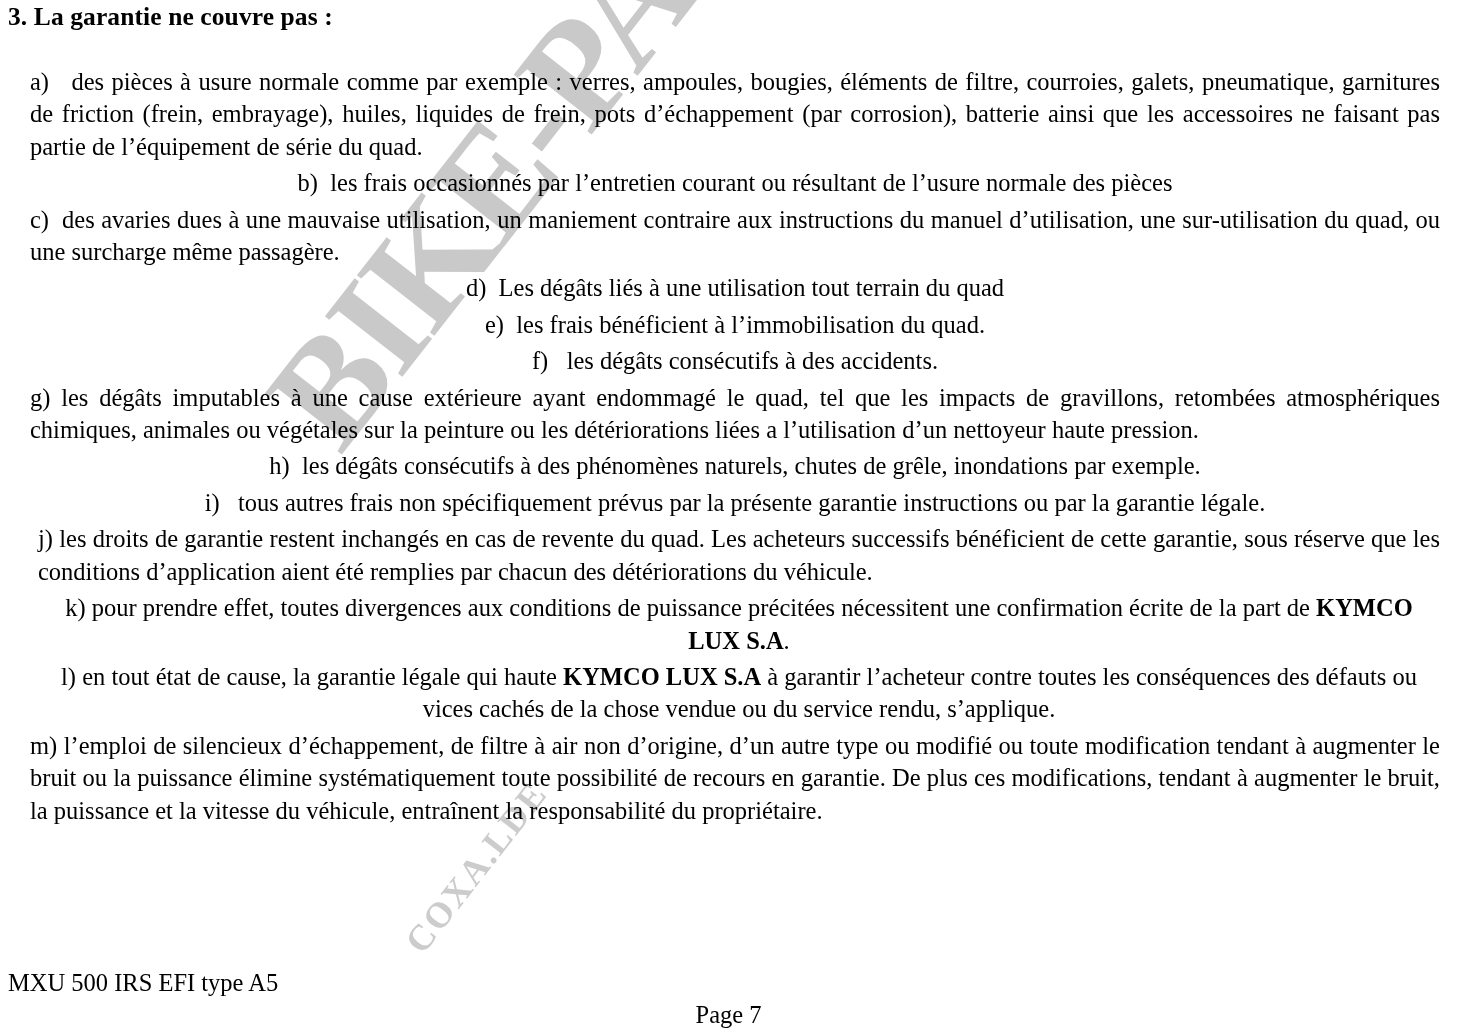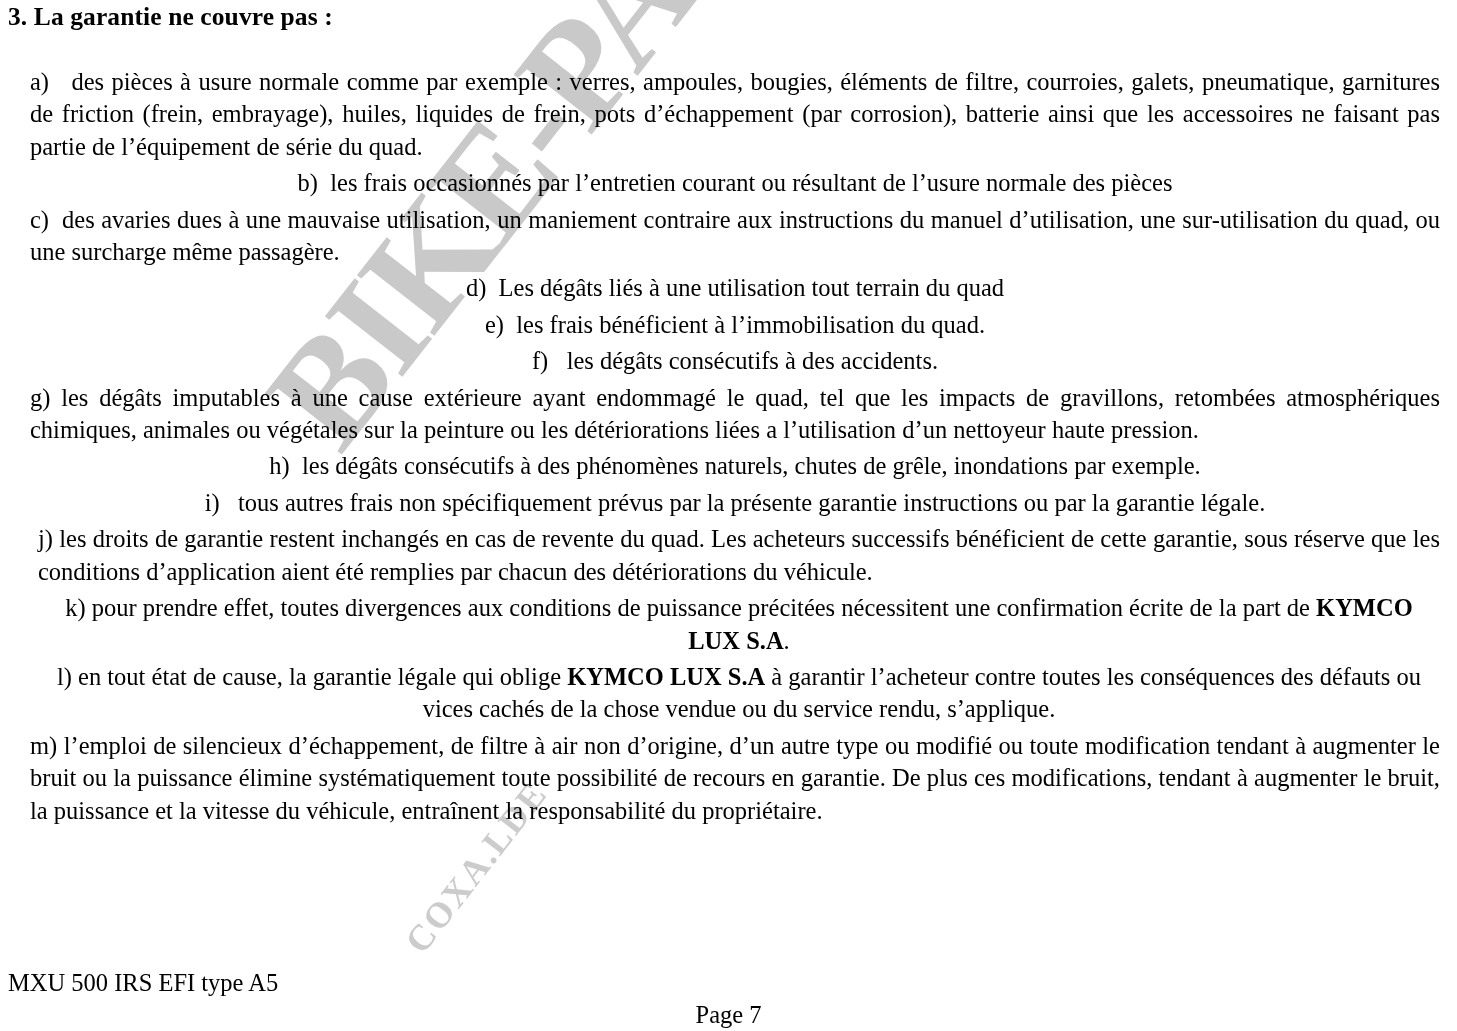--- a/index.html
+++ b/index.html
@@ -141,21 +141,21 @@
     <p class="clause ind-1"><span class="lbl">g)</span><span class="lbl"> </span><span>les dégâts imputables à une cause extérieure ayant endommagé le quad, tel que les impacts de gravillons, retombées atmosphériques chimiques, animales ou végétales sur la peinture ou les détériorations liées a l’utilisation d’un nettoyeur haute pression.</span></p>
 
     <p class="clause noj ind-1"><span class="lbl">h)</span><span class="lbl">  </span><span>les dégâts consécutifs à des phénomènes naturels, chutes de grêle, inondations par exemple.</span></p>
 
     <p class="clause noj ind-1"><span class="lbl">i)</span><span class="lbl">   </span><span>tous autres frais non spécifiquement prévus par la présente garantie instructions ou par la garantie légale.</span></p>
 
     <p class="clause ind-2"><span class="lbl">j)</span><span class="lbl"> </span><span>les droits de garantie restent inchangés en cas de revente du quad. Les acheteurs successifs bénéficient de cette garantie, sous réserve que les conditions d’application aient été remplies par chacun des détériorations du véhicule.</span></p>
 
     <p class="clause noj ind-2"><span class="lbl">k)</span><span class="lbl"> </span><span>pour prendre effet, toutes divergences aux conditions de puissance précitées nécessitent une confirmation écrite de la part de  </span><b>KYMCO LUX S.A</b><span>.</span></p>
 
-    <p class="clause noj ind-2"><span class="lbl">l)</span><span class="lbl"> </span><span>en tout état de cause, la garantie légale qui oblige </span><b>KYMCO LUX S.A</b><span> à garantir l’acheteur contre toutes les conséquences des défauts ou vices cachés de la chose vendue ou du service rendu, s’applique.</span></p>
+    <p class="clause noj ind-2"><span class="lbl">l)</span><span class="lbl"> </span><span>en tout état de cause, la garantie légale qui haute </span><b>KYMCO LUX S.A</b><span> à garantir l’acheteur contre toutes les conséquences des défauts ou vices cachés de la chose vendue ou du service rendu, s’applique.</span></p>
 
     <p class="clause ind-1"><span class="lbl">m)</span><span class="lbl"> </span><span>l’emploi de silencieux d’échappement, de filtre à air non d’origine, d’un autre type ou modifié ou toute modification tendant à augmenter le bruit ou la puissance élimine systématiquement toute possibilité de recours en garantie. De plus ces modifications, tendant à augmenter le bruit, la puissance et la vitesse du véhicule, entraînent la responsabilité du propriétaire.</span></p>
 
   </div>
 
   <div id="footer-model">MXU 500 IRS EFI type A5</div>
   <div id="footer-page">Page 7</div>
 
 </div>
 

